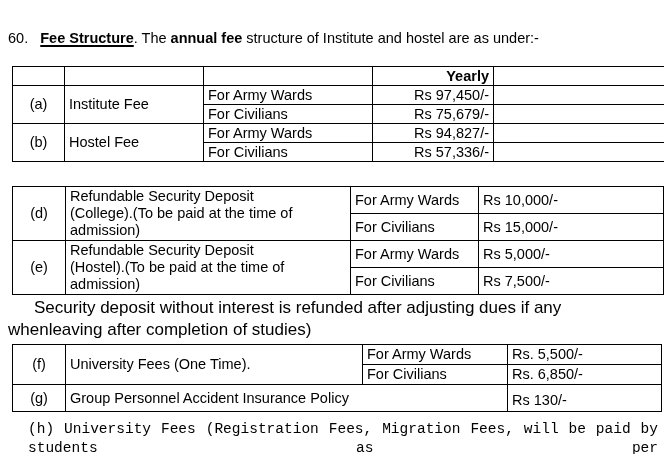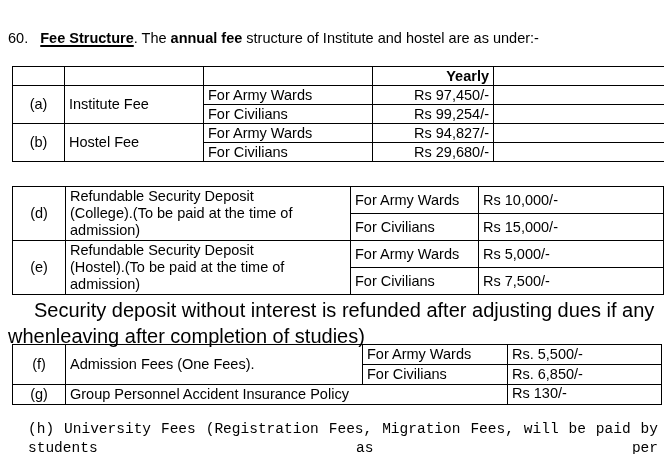--- a/index.html
+++ b/index.html
@@ -96,21 +96,21 @@
   .t2-c4 { width: 176px; text-align: left; padding-left: 10px; border-radius: 12px; }
   #table-security-deposit td { height: 26px; }
   .t2-desc { line-height: 1.12; }
 
   
   .mid-para {
     position: absolute;
     left: 8px;
     top: 297px;
     width: 648px;
-    font-size: 20px;
+    font-size: 17px;
     line-height: 1.3;
   }
   .mid-para .indent { padding-left: 26px; }
 
   
   #table-admission-fees {
     left: 12px;
     top: 344px;
     width: 613px;
   }
@@ -162,34 +162,34 @@
 
       <tr>
         <td class="t1-c1" rowspan="2">(a)</td>
         <td class="t1-c2" rowspan="2">Institute Fee</td>
         <td class="t1-c3">For Army Wards</td>
         <td class="t1-c4">Rs 97,450/-</td>
         <td class="t1-c5"></td>
       </tr>
       <tr>
         <td class="t1-c3">For Civilians</td>
-        <td class="t1-c4">Rs 99,254/-</td>
+        <td class="t1-c4">Rs 75,679/-</td>
         <td class="t1-c5"></td>
       </tr>
 
       <tr>
         <td class="t1-c1" rowspan="2">(b)</td>
         <td class="t1-c2" rowspan="2">Hostel Fee</td>
         <td class="t1-c3">For Army Wards</td>
         <td class="t1-c4">Rs 94,827/-</td>
         <td class="t1-c5"></td>
       </tr>
       <tr>
         <td class="t1-c3">For Civilians</td>
-        <td class="t1-c4">Rs 29,680/-</td>
+        <td class="t1-c4">Rs 57,336/-</td>
         <td class="t1-c5"></td>
       </tr>
     </tbody>
   </table>
 
   <table class="doc-table" id="table-security-deposit">
     <tbody>
       <tr>
         <td class="t2-c1" rowspan="2">(d)</td>
         <td class="t2-c2 t2-desc" rowspan="2">
@@ -224,32 +224,32 @@
 
   <div class="mid-para">
     <span class="indent">Security deposit without interest is refunded after adjusting dues if any whenleaving</span>
     <span>after completion of studies)</span>
   </div>
 
   <table class="doc-table" id="table-admission-fees">
     <tbody>
       <tr>
         <td class="t3-c1" rowspan="2">(f)</td>
-        <td class="t3-c2" rowspan="2">Admission Fees (One Fees).</td>
+        <td class="t3-c2" rowspan="2">University Fees (One Time).</td>
         <td class="t3-c3">For Army Wards</td>
         <td class="t3-c4">Rs. 5,500/-</td>
       </tr>
       <tr>
         <td class="t3-c3">For Civilians</td>
         <td class="t3-c4">Rs. 6,850/-</td>
       </tr>
       <tr>
         <td class="t3-c1 t3-tall">(g)</td>
         <td class="t3-c2 t3-tall" colspan="2">Group Personnel Accident Insurance Policy</td>
-        <td class="t3-c4 t3-tall" style="vertical-align:top;padding-top:0;">Rs    130/-</td>
+        <td class="t3-c4 t3-tall" style="vertical-align:top;padding-top:7px;">Rs    130/-</td>
       </tr>
     </tbody>
   </table>
 
   <div class="end-para">
     <span class="line1">(h)   University Fees (Registration Fees, Migration Fees, will be paid by students as per</span>
     <span class="line2">rules of university).</span>
   </div>
 
 </div>

